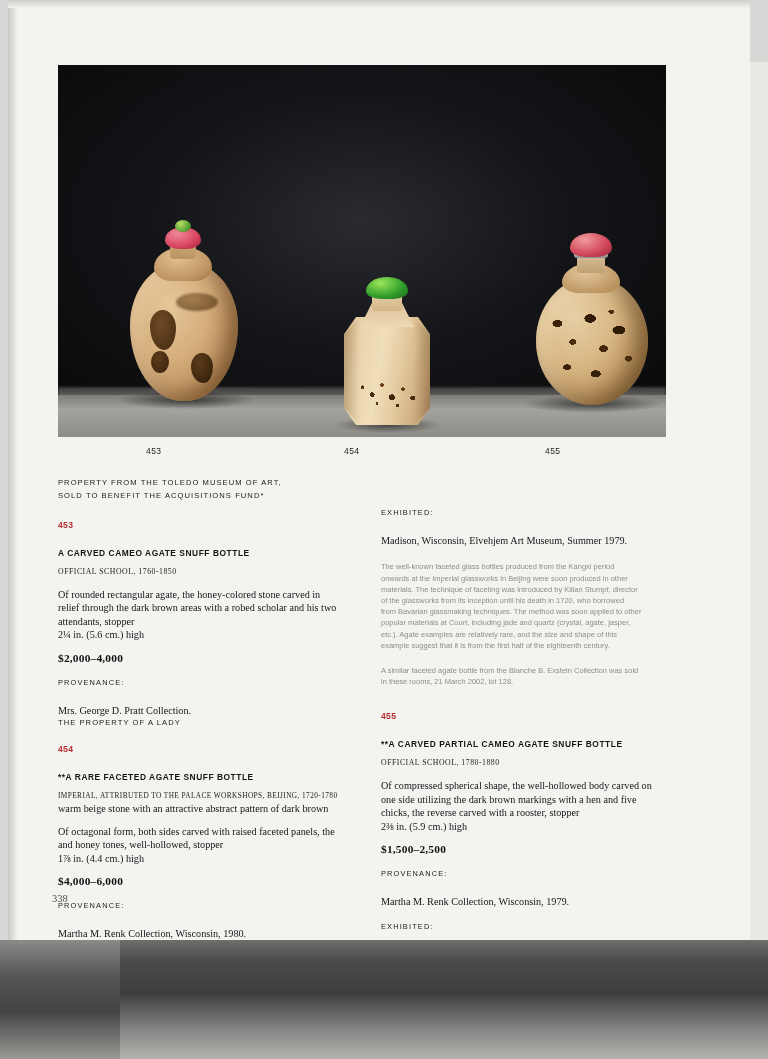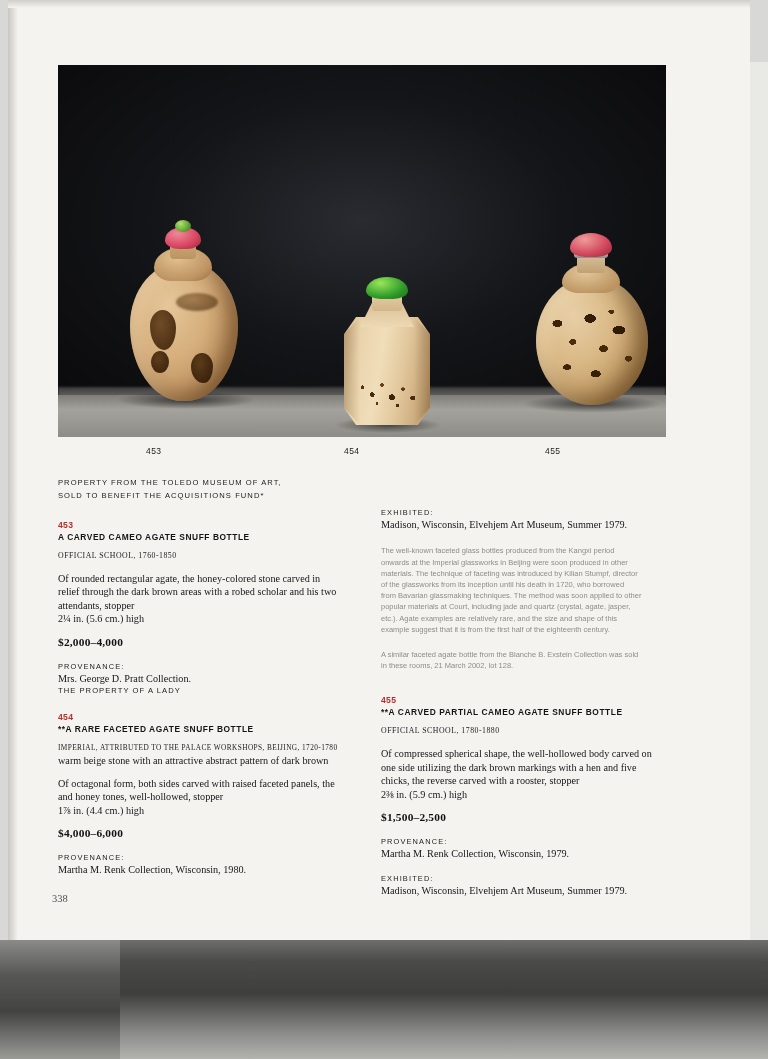--- a/index.html
+++ b/index.html
@@ -325,21 +325,21 @@
     font-size: 7.4px;
     letter-spacing: 1.15px;
     color: #1b1b1e;
   }
   .faded {
     font-family: "Liberation Sans", sans-serif;
     font-size: 7.5px;
     line-height: 11.2px;
     color: #8f8d8a;
   }
-  .mt4 { margin-top: 1px; }
+  .mt4 { margin-top: 17px; }
   .mt7 { margin-top: 7px; }
   .mt10 { margin-top: 10px; }
   .mt14 { margin-top: 14px; }
   .mt18 { margin-top: 18px; }
 
   #page-number {
     position: absolute;
     left: 44px; top: 893px;
     font-family: "Liberation Serif", serif;
     font-size: 10.5px;

